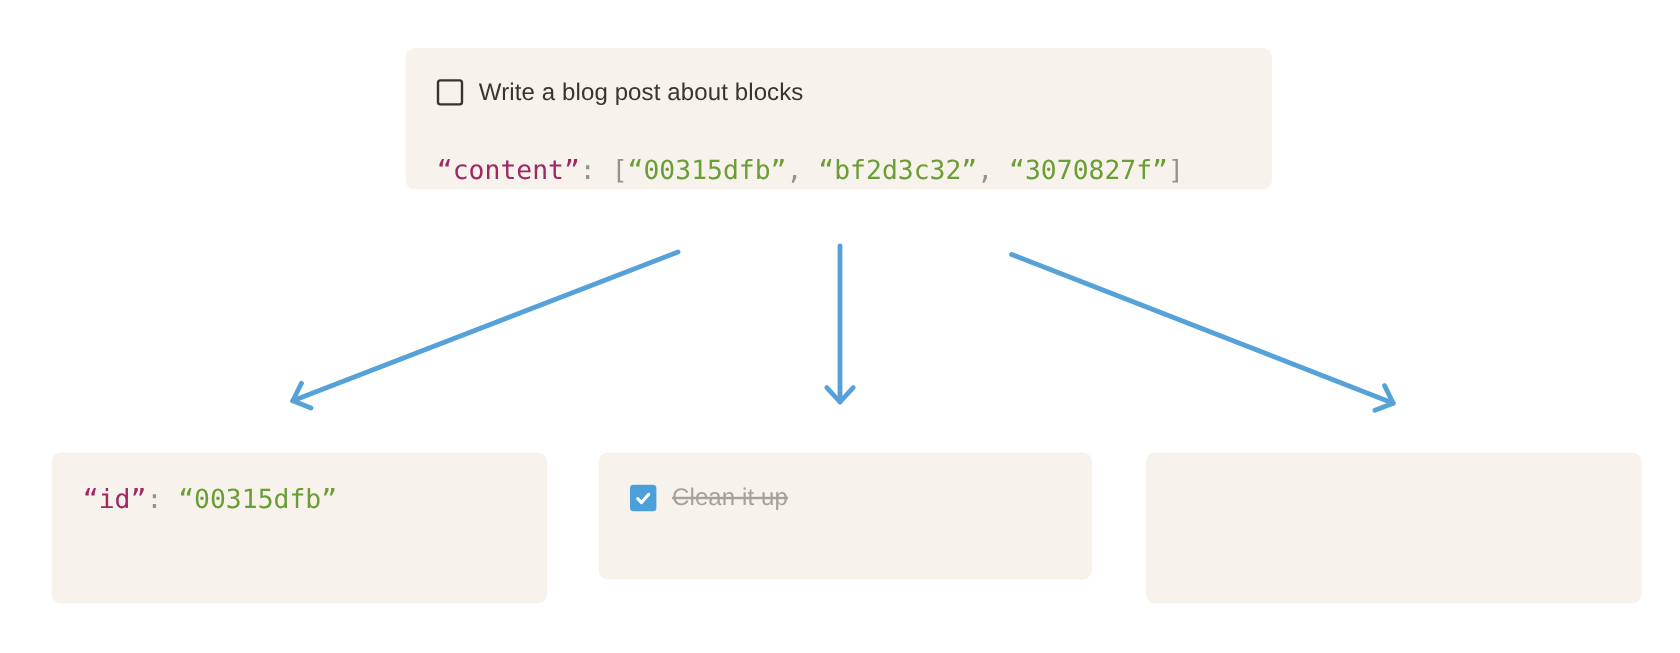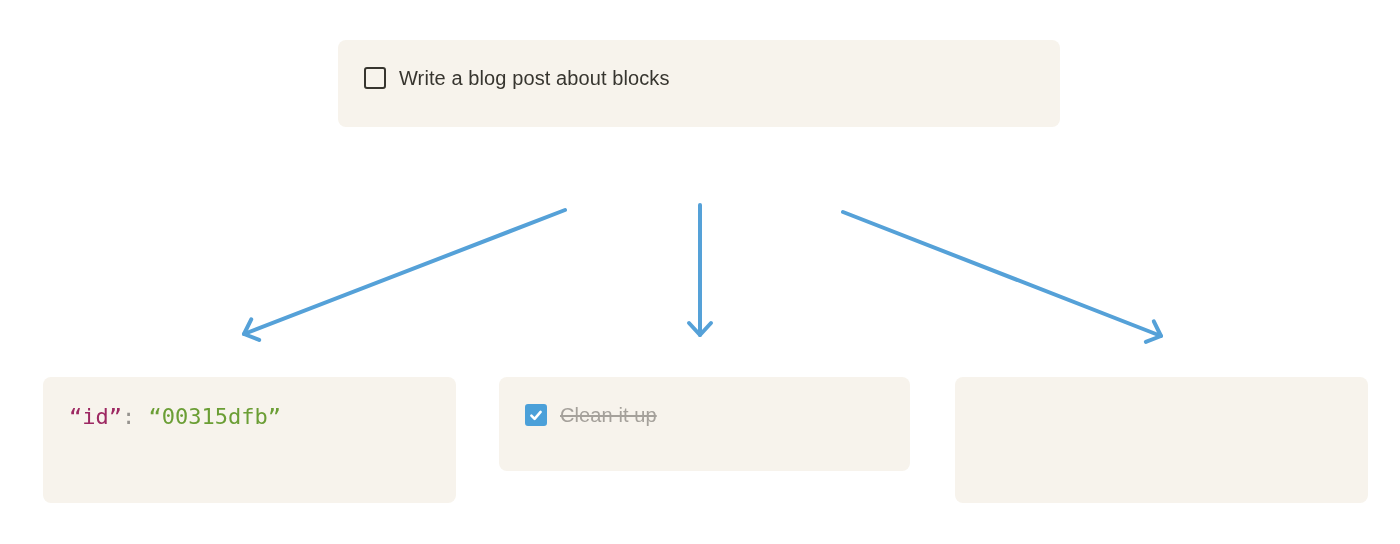--- a/index.html
+++ b/index.html
@@ -22,23 +22,23 @@
   }
   .card {
     position: absolute;
     background: var(--card-bg);
     border-radius: 8px;
     padding: 25px 26px 0 26px;
     display: flex;
     flex-direction: column;
     gap: 11px;
   }
-  #parent-card { left: 338px; top: 40px;  width: 722px; height: 87px; gap: 39px; }
+  #parent-card { left: 338px; top: 40px;  width: 722px; height: 118px; gap: 39px; }
   #sub-card-0  { left: 43px;  top: 377px; width: 413px; height: 126px; }
-  #sub-card-1  { left: 499px; top: 377px; width: 411px; height: 94px; }
+  #sub-card-1  { left: 499px; top: 377px; width: 411px; height: 106px; }
   #sub-card-2  { left: 955px; top: 377px; width: 413px; height: 126px; }
 
   .todo-row { display: flex; align-items: center; gap: 13px; height: 26px; }
   .checkbox {
     width: 22px; height: 22px;
     border: 2px solid var(--title-text);
     border-radius: 3px;
     display: inline-flex; align-items: center; justify-content: center;
     flex-shrink: 0;
     cursor: pointer;
@@ -82,20 +82,21 @@
   }
 </style>
 </head>
 <body>
 
 <div class="card" id="parent-card">
   <div class="todo-row">
     <span class="checkbox"></span>
     <span class="todo-title">Write a blog post about blocks</span>
   </div>
+  <div class="code-row"><span class="code-key">“content”</span><span class="code-punct">: </span><span class="code-punct">[</span><span class="code-string">“00315dfb”</span><span class="code-punct">, </span><span class="code-string">“bf2d3c32”</span><span class="code-punct">, </span><span class="code-string">“3070827f”</span><span class="code-punct">]</span></div>
 </div>
 
 <svg class="arrows-layer" viewBox="0 0 1400 544">
   <defs>
     <marker id="arrowhead" markerUnits="userSpaceOnUse" markerWidth="34" markerHeight="34" refX="17" refY="17" orient="auto">
       <polyline points="5,6 17,17 5,28" stroke="#55a1d8"></polyline>
     </marker>
   </defs>
   <line x1="565" y1="210" x2="244" y2="334" marker-end="url(#arrowhead)"></line>
   <line x1="700" y1="205" x2="700" y2="335" marker-end="url(#arrowhead)"></line>

